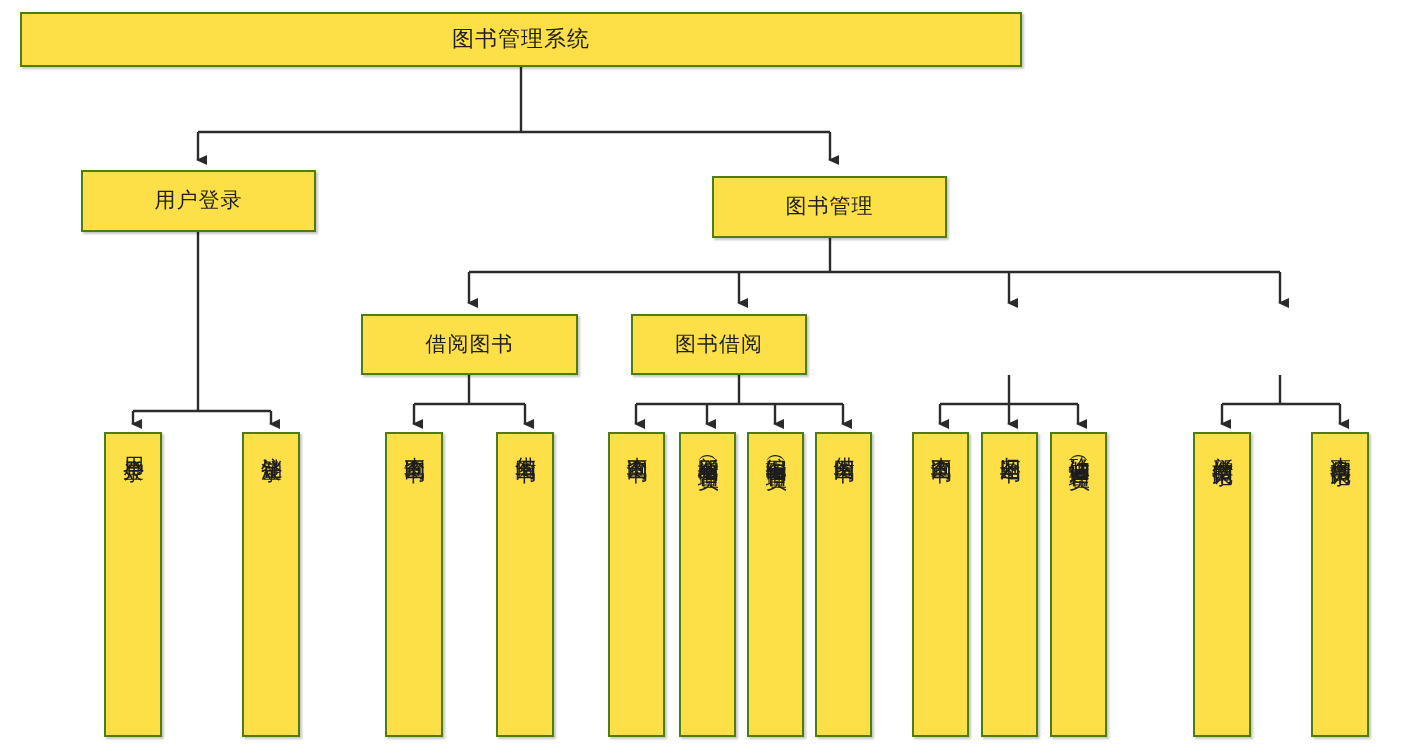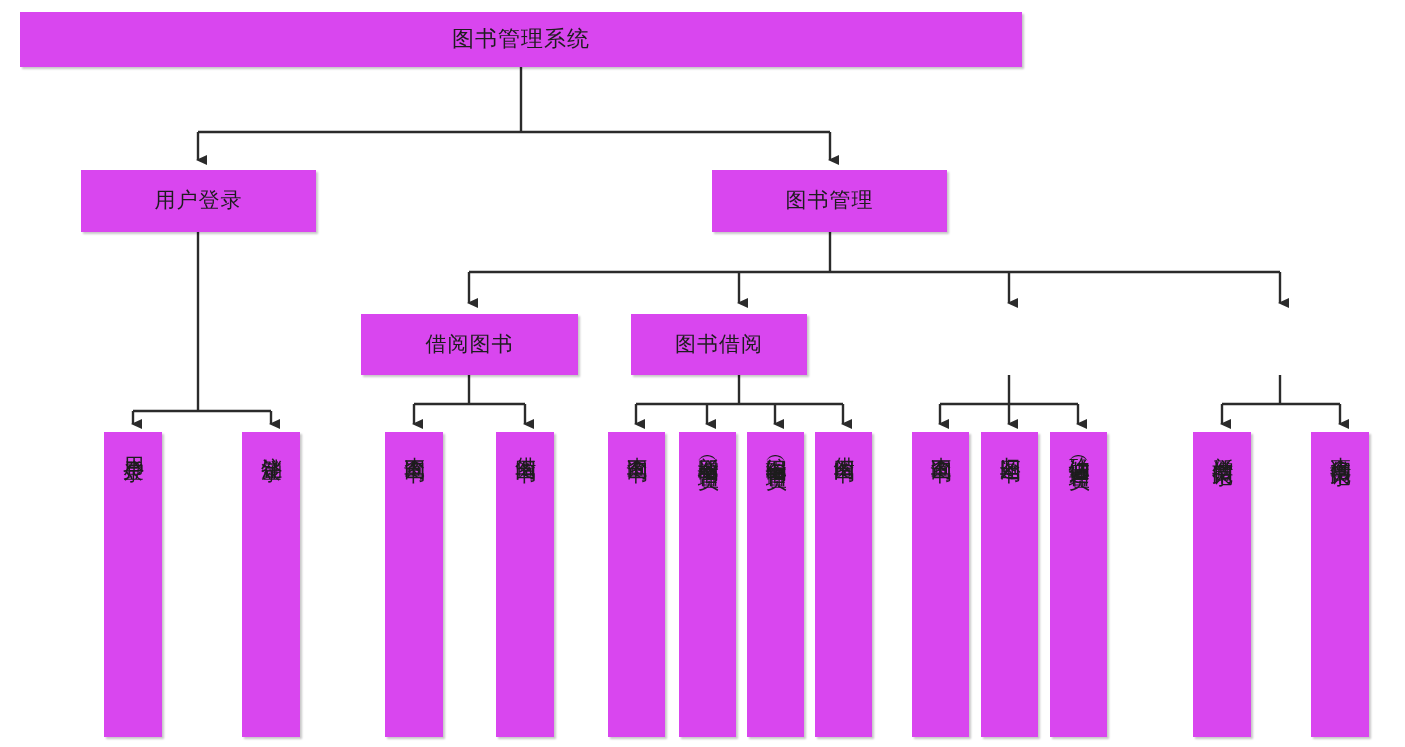--- a/index.html
+++ b/index.html
@@ -22,22 +22,22 @@
     position: absolute;
     left: 0;
     top: 0;
     width: 1405px;
     height: 747px;
     pointer-events: none;
   }
   .node {
     position: absolute;
     box-sizing: border-box;
-    background: #d946ef;
-    border: 2px solid #d946ef;
+    background: #fde047;
+    border: 2px solid #4d7c0f;
     box-shadow: 2px 2px 2px rgba(0,0,0,0.22);
     display: flex;
     align-items: center;
     justify-content: center;
     color: #1d1d1d;
     z-index: 2;
   }
   .node-h {
     font-size: 21px;
     line-height: 1.2;
@@ -130,21 +130,21 @@
     </g>
   </svg>
 
   <div class="node node-h node-root" style="left:20px; top:12px; width:1002px; height:55px;">
     <span>图书管理系统</span>
   </div>
 
   <div class="node node-h" style="left:81px; top:170px; width:235px; height:62px;">
     <span>用户登录</span>
   </div>
-  <div class="node node-h" style="left:712px; top:170px; width:235px; height:62px;">
+  <div class="node node-h" style="left:712px; top:176px; width:235px; height:62px;">
     <span>图书管理</span>
   </div>
 
   <div class="node node-h" style="left:361px; top:314px; width:217px; height:61px;">
     <span>借阅图书</span>
   </div>
   <div class="node node-h" style="left:631px; top:314px; width:176px; height:61px;">
     <span>图书借阅</span>
   </div>
 

